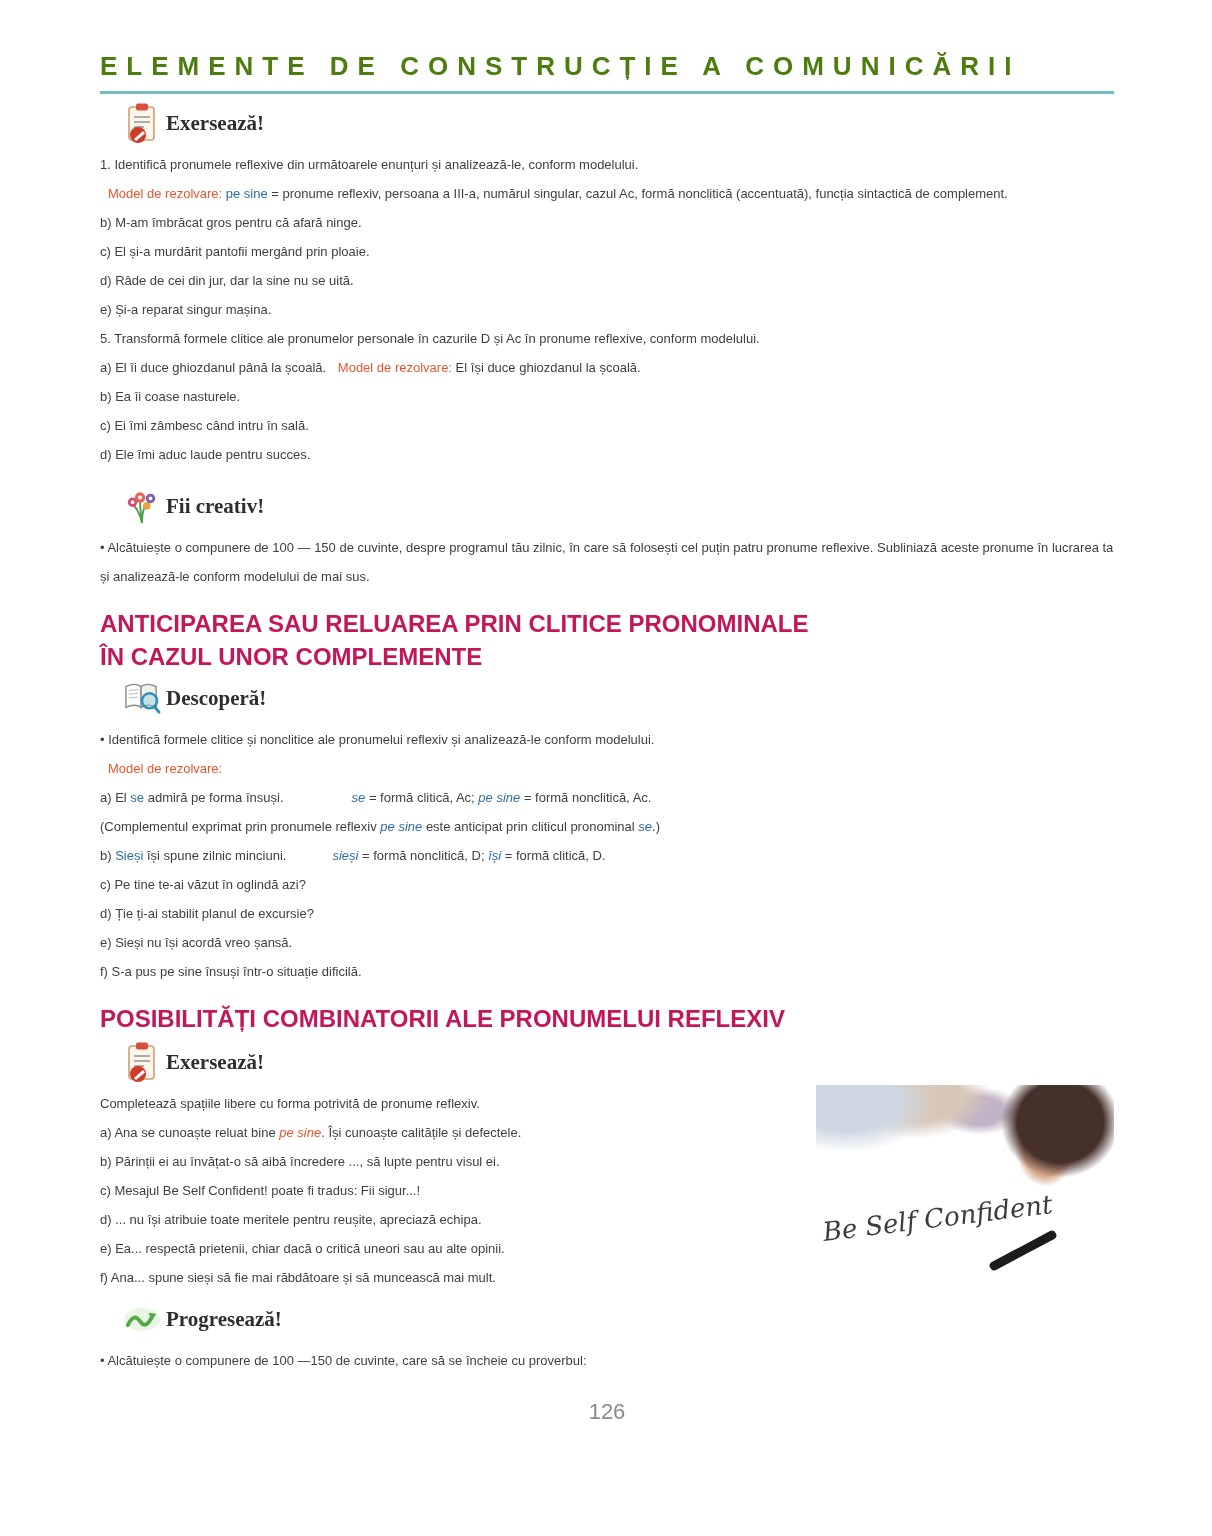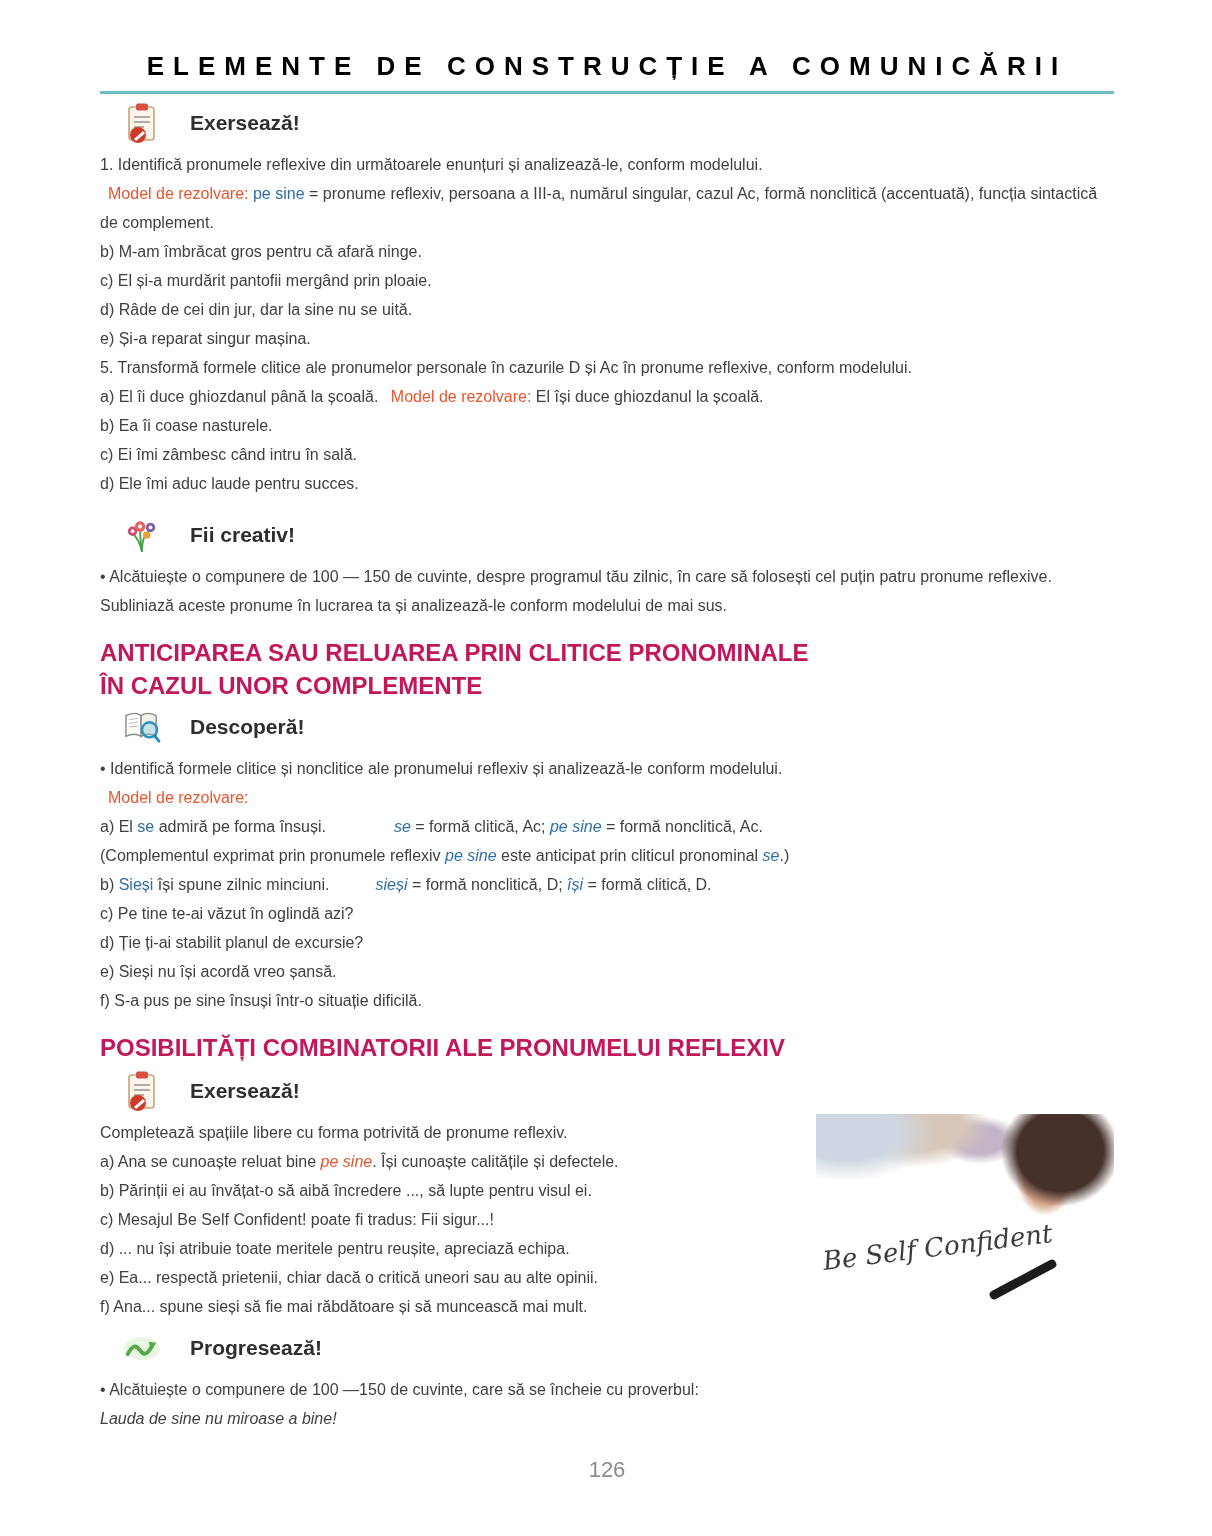--- a/index.html
+++ b/index.html
@@ -4,30 +4,30 @@
 <style>
   * { box-sizing: border-box; }
   html, body { margin: 0; padding: 0; }
   body {
     width: 1212px; min-height: 1536px; background: #ffffff;
     font-family: "Liberation Sans", sans-serif; color: #3f3f3f;
   }
   .page { width: 1212px; min-height: 1536px; padding: 50px 98px 0 100px; position: relative; }
 
   .header-title {
-    text-align: center; color: #000000; font-weight: bold;
+    text-align: left; color: #4d7c0f; font-weight: bold;
     font-size: 26px; letter-spacing: 9px; line-height: 32px;
   }
   .header-rule { height: 3px; background: #6fbcc4; margin-top: 9px; margin-bottom: 6px; }
 
-  .act { display: flex; align-items: center; gap: 28px; margin: 8px 0 6px 22px; }
+  .act { display: flex; align-items: center; gap: 4px; margin: 8px 0 6px 22px; font-family: Liberation Serif, serif; }
   .act-icon { width: 40px; height: 42px; display: flex; align-items: center; justify-content: center; flex: 0 0 auto; }
   .act-label { font-weight: bold; font-size: 21px; color: #2e2e2e; }
 
-  .line { margin: 0; font-size: 16px; line-height: 29px; }
+  .line { margin: 0; font-size: 13px; line-height: 29px; }
   .blue { color: #2e6ea6; }
   .blue-i { color: #2e6ea6; font-style: italic; }
   .orange { color: #e8552d; margin-left: 8px; }
   .orange-i { color: #e8552d; font-style: italic; }
   .italic { font-style: italic; }
 
   .red-h { color: #c2185b; font-size: 24px; font-weight: bold; line-height: 33px; margin: 16px 0 6px 0; }
   .red-h.tight { margin-bottom: 2px; }
 
   .sp68 { display: inline-block; width: 68px; }
@@ -183,17 +183,16 @@
     <span class="act-icon">
       <svg viewBox="0 0 40 28" width="38" height="27">
         <ellipse cx="20" cy="14" rx="19" ry="12" fill="#eaf6e4"></ellipse>
         <path d="M5 20 C10 10 14 10 18 16 C22 22 26 20 30 12" stroke="#57a84d" stroke-width="4" fill="none" stroke-linecap="round"></path>
         <path d="M27 7 L35 8 L30 16 Z" fill="#57a84d"></path>
       </svg>
     </span>
     <span class="act-label">Progresează!</span>
   </div>
   <p class="line">• Alcătuiește o compunere de 100 —150 de cuvinte, care să se încheie cu proverbul:</p>
-  <p class="line italic">Lauda de sine nu miroase a bine!</p>
 
   <div class="page-num">126</div>
 
 </div>
 
 </body></html>

